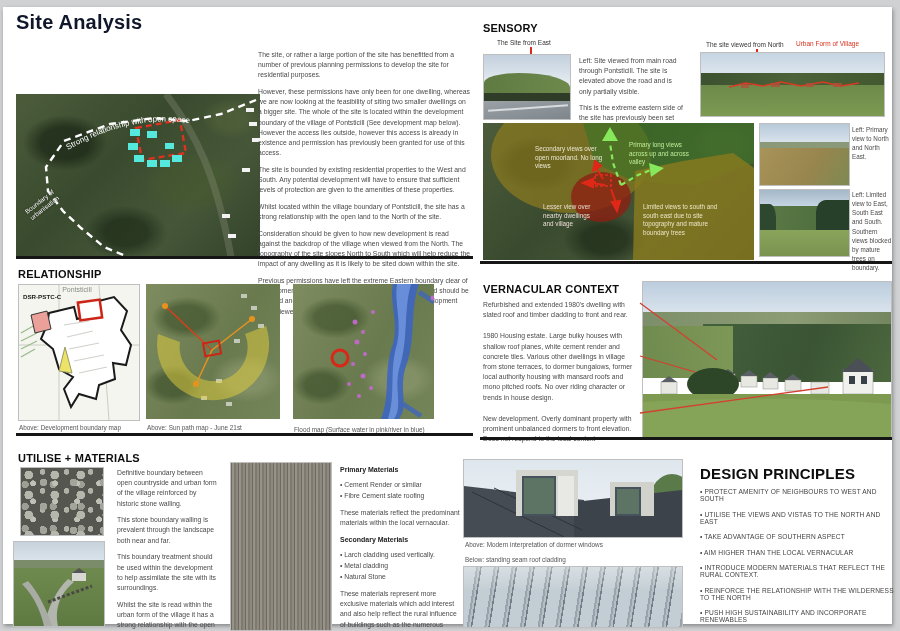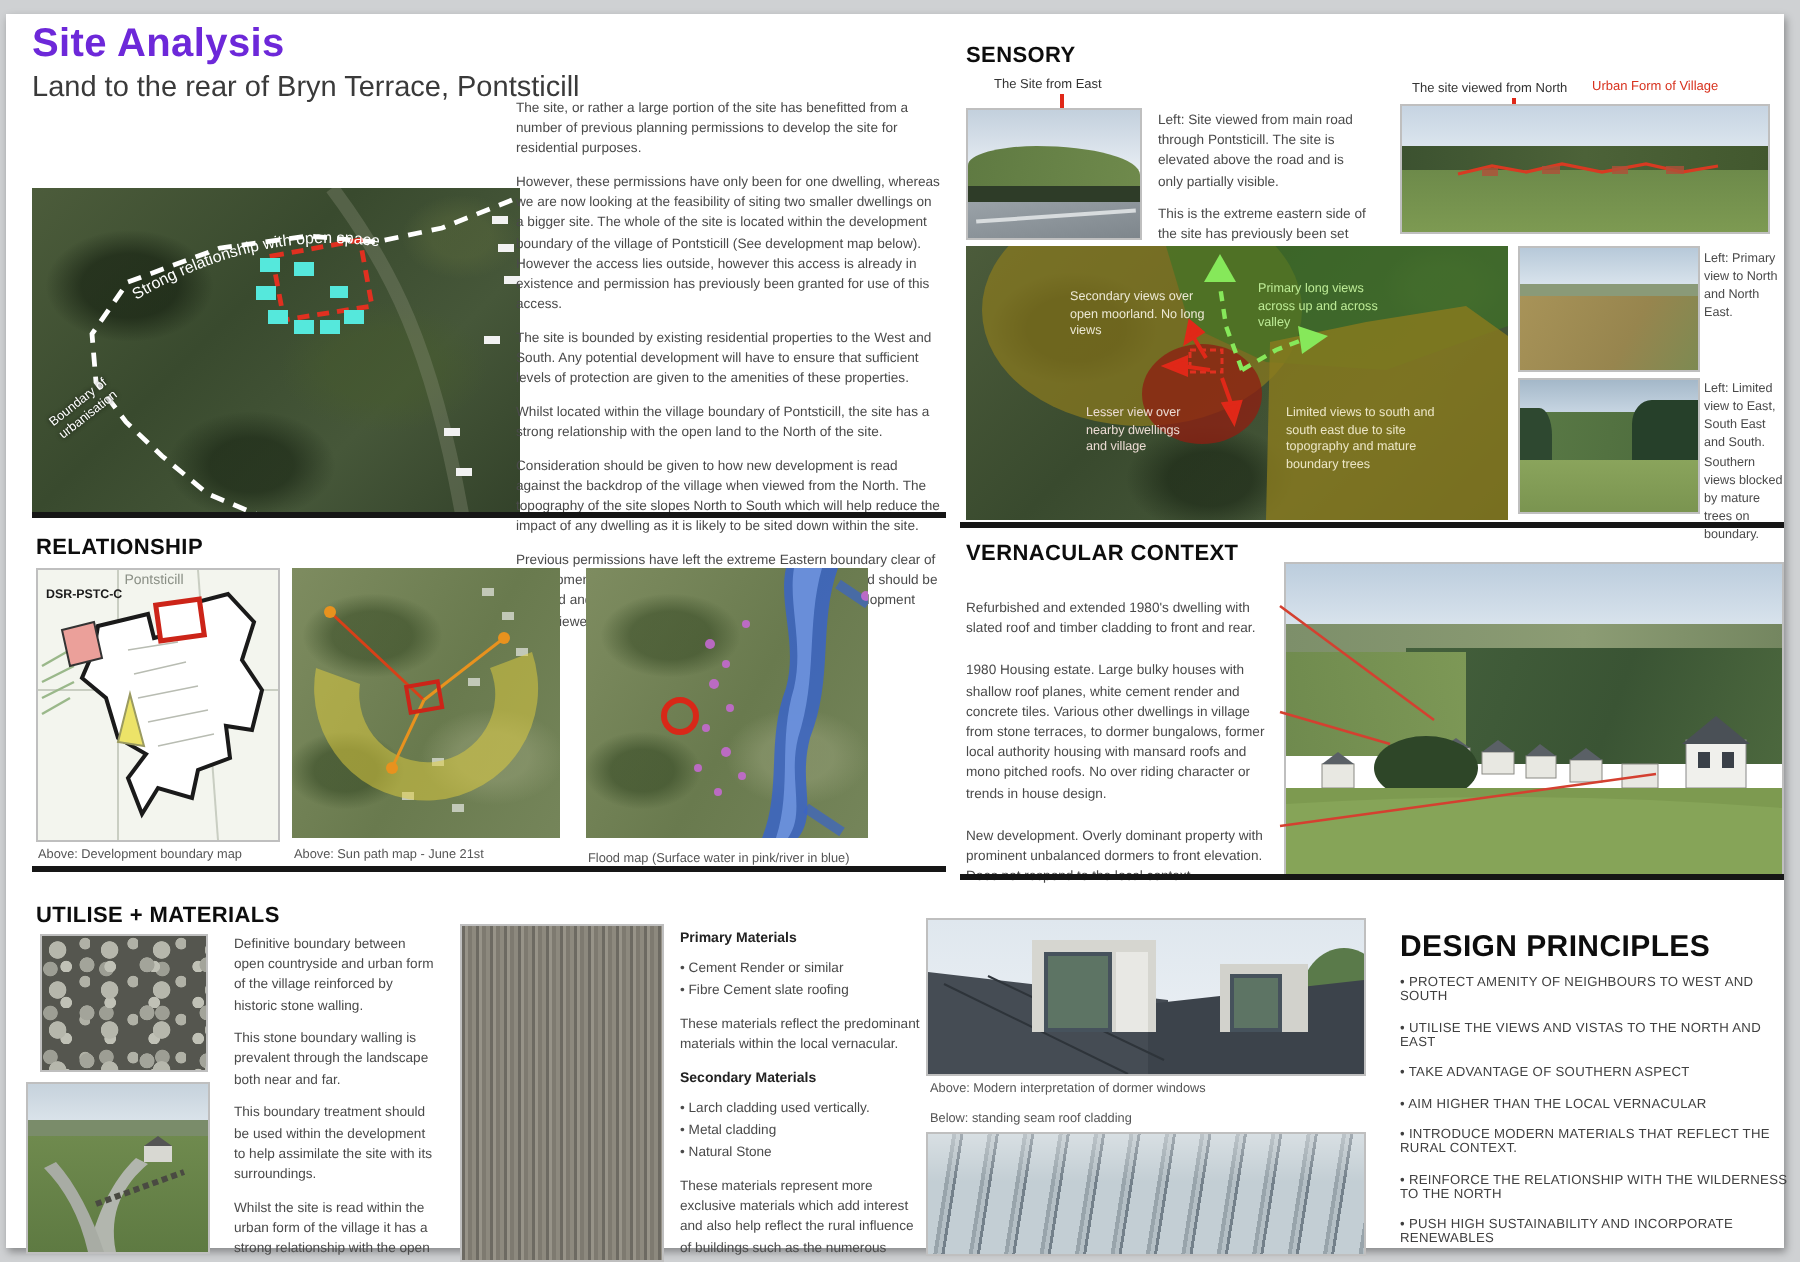--- a/index.html
+++ b/index.html
@@ -1,19 +1,19 @@
 <!DOCTYPE html>
 <html><head>
 <meta charset="utf-8">
 <style>
   html,body{margin:0;padding:0;background:#d7d9da;}
   .canvas{position:relative;width:900px;height:631px;background:#cfd1d3;font-family:"Liberation Sans",sans-serif;overflow:hidden;}
   .page{position:absolute;left:3px;top:7px;width:889px;height:617px;background:#ffffff;box-shadow:1px 2px 4px rgba(0,0,0,.35);}
   .abs{position:absolute;}
-  h1{margin:0;font-size:20px;font-weight:bold;color:#6d28d9;letter-spacing:.2px;}
+  h1{margin:0;font-size:20px;font-weight:bold;color:#0f172a;letter-spacing:.2px;}
   .subtitle{font-size:14.5px;color:#3a3a3a;margin-top:2px;}
   .sec{font-size:11px;font-weight:bold;color:#0d0d0d;letter-spacing:.2px;}
   .sec.big{font-size:15px;}
   .small{font-size:6.8px;line-height:1.5;color:#4a4a4a;}
   .small p{margin:0 0 6.5px 0;}
   .tiny{font-size:6.3px;line-height:1.45;color:#4a4a4a;}
   .cap{font-size:6.4px;color:#555;}
   .rule{position:absolute;height:3px;background:#161616;}
   .ph{position:absolute;overflow:hidden;border:1px solid #bfbfbf;}
   .noborder{border:none;}
@@ -57,21 +57,20 @@
     background-size: 26px 20px, 30px 24px, 22px 18px, 28px 22px, 24px 19px, auto;}
 </style>
 </head>
 <body>
 
 <div class="canvas">
   <div class="page"></div>
 
   <div class="abs" style="left:16px;top:11px;">
     <h1>Site Analysis</h1>
-    <div class="subtitle">Land to the rear of Bryn Terrace, Pontsticill</div>
   </div>
 
   <div class="ph aerial noborder" style="left:16px;top:94px;width:244px;height:163px;">
     <svg width="244" height="163" viewBox="0 0 244 163" style="position:absolute;left:0;top:0;">
       <defs>
           <path id="arcT" d="M 52 56 Q 120 16 188 32" fill="none"></path>
         </defs>
       <path d="M 150 0 C 180 40 200 80 215 163" stroke="#8a9078" stroke-width="7" fill="none" opacity=".35"></path>
       <path d="M 240 6 L 205 20 L 172 27 L 138 24 L 94 30 L 48 47 L 30 73 L 32 97 L 47 117 L 65 134 L 88 153 L 112 163" stroke="#ffffff" stroke-width="2.4" stroke-dasharray="7 5" fill="none"></path>
       <g fill="#f2f2f2">
@@ -265,21 +264,21 @@
           <circle cx="56" cy="100" r="2"></circle>
           <circle cx="80" cy="28" r="2"></circle>
         <circle cx="140" cy="14" r="2.5"></circle>
           <circle cx="66" cy="112" r="2"></circle>
       </g>
       <circle cx="47" cy="74" r="8" fill="none" stroke="#d82818" stroke-width="3"></circle>
     </svg>
   </div>
   <div class="cap" style="position:absolute;left:294px;top:426px;">Flood map (Surface water in pink/river in blue)</div>
 
-  <div class="abs sec" style="left:483px;top:271px;">VERNACULAR CONTEXT</div>
+  <div class="abs sec" style="left:483px;top:283px;">VERNACULAR CONTEXT</div>
   <div class="abs small vern" style="left:483px;top:300px;width:152px;">
     <p>Refurbished and extended 1980's dwelling with slated roof and timber cladding to front and rear.</p>
     <p>1980 Housing estate.  Large bulky houses  with shallow roof planes, white cement render and concrete tiles.  Various other dwellings in village from stone terraces, to dormer bungalows, former local authority housing with mansard roofs and mono pitched roofs.  No over riding character or trends in house design.</p>
     <p>New development.  Overly dominant property with prominent unbalanced dormers to front elevation.  Does not respond to the local context</p>
   </div>
 
   <div class="ph" style="left:642px;top:281px;width:248px;height:157px;">
     <div class="abs" style="left:0;top:0;width:248px;height:42px;background:linear-gradient(#bccddd,#e3ebf2);"></div>
     <div class="abs" style="left:0;top:30px;width:248px;height:22px;background:linear-gradient(90deg,#7d8f6a,#8c9c74 60%,#748660);"></div>
     <div class="abs" style="left:60px;top:42px;width:188px;height:58px;background:linear-gradient(110deg,#44603c,#3a5434 55%,#4c683e);"></div>

